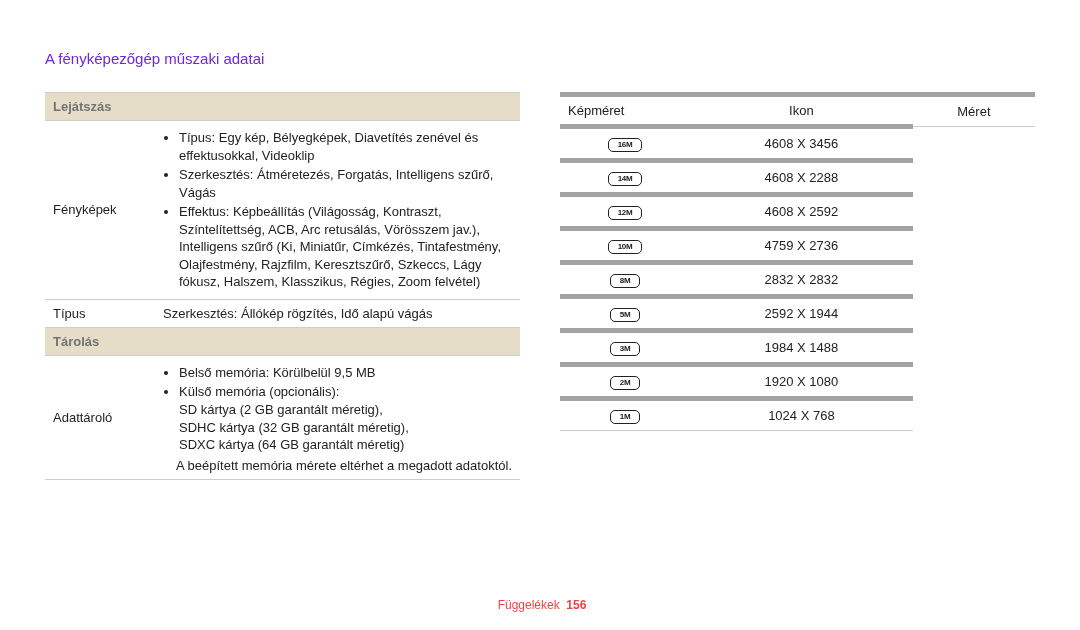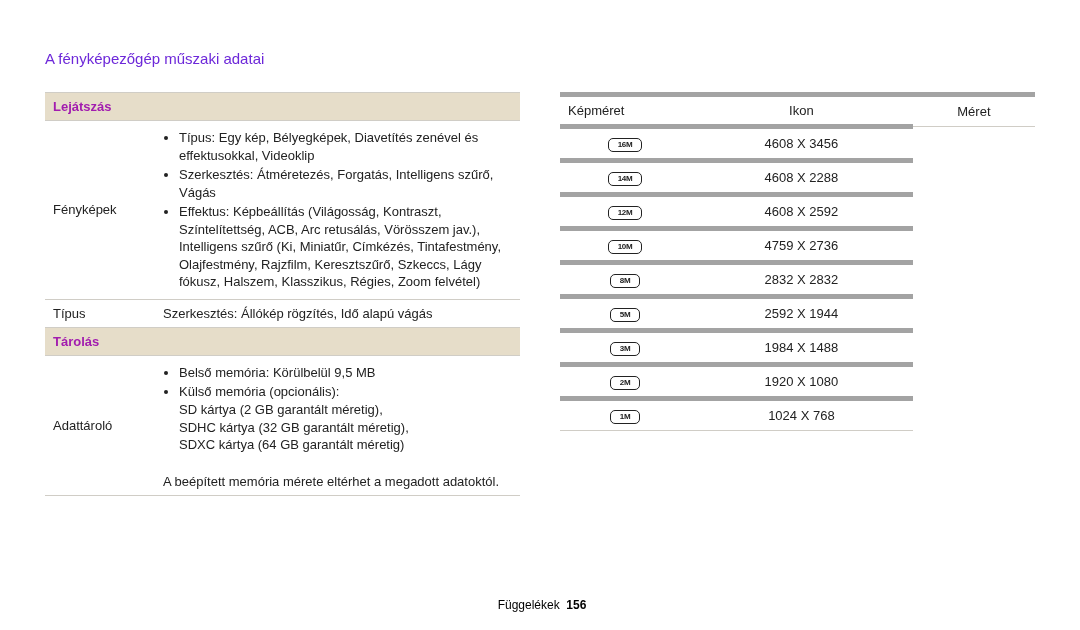--- a/index.html
+++ b/index.html
@@ -35,37 +35,38 @@
     border-top: 1px solid #d0cdc6;
     border-bottom: 1px solid #d0cdc6;
     padding: 6px 8px;
     vertical-align: middle;
     text-align: left;
     font-weight: 400;
   }
   table.spec .section-header td {
     background: #e6ddc9;
     font-weight: 600;
-    color: #a21caf;
+    color: #737373;
   }
   table.spec td.label {
     width: 110px;
     vertical-align: middle;
   }
   table.spec td.value ul {
     list-style: disc;
     padding-left: 16px;
     margin: 2px 0;
   }
   table.spec td.value ul li {
     margin: 2px 0;
     line-height: 1.35;
   }
   table.spec td.value .note {
-    margin-top: 20px;
+    margin-top: 4px;
+    text-align: right;
   }
   
   table.sizes {
     border-collapse: collapse;
     font-size: 13px;
     width: 100%;
   }
   table.sizes td, table.sizes th {
     border-top: 5px solid #a3a3a3;
     border-bottom: 1px solid #d0cdc6;
@@ -95,21 +96,21 @@
     text-align: center;
     background: #fff;
     font-family: Arial, sans-serif;
   }
   .footer {
     position: absolute;
     bottom: 18px;
     left: 4px; right: 0;
     text-align: center;
     font-size: 12px;
-    color: #000000;
+    color: #ef4444;
   }
   .footer .pagenum {
     font-weight: 600;
   }
 </style>
 </head>
 <body>
 
 <div class="page-title">A fényképezőgép műszaki adatai</div>
 

